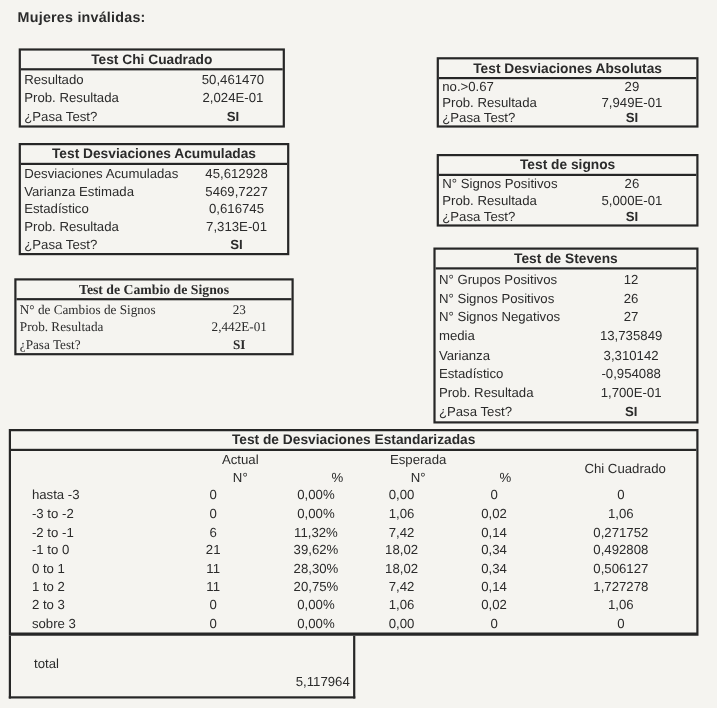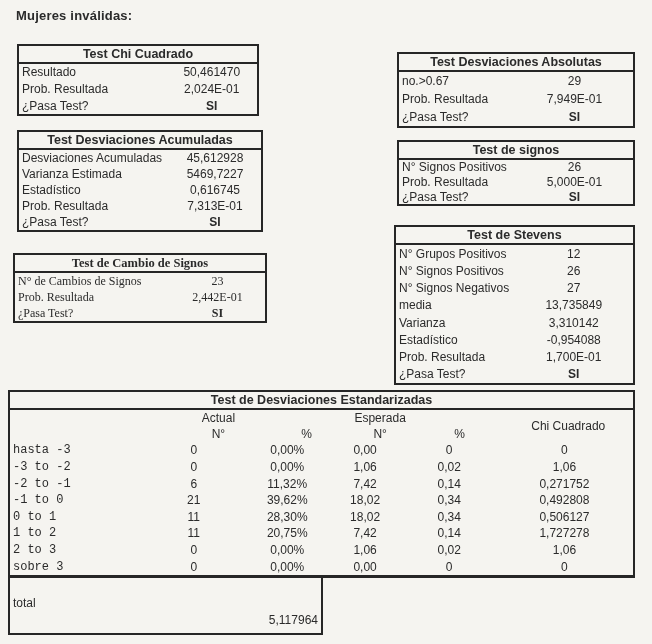--- a/index.html
+++ b/index.html
@@ -35,21 +35,21 @@
   }
   .st-row{flex:1;display:flex;align-items:center;font-size:12px;line-height:14px;}
   .st-label{flex:1;padding-left:3px;white-space:nowrap;}
   .st-value{text-align:center;white-space:nowrap;}
   .left-group .st-value{width:38%;}
   .right-group .st-value{width:50%;}
   .pass{font-weight:bold;}
   #t0{left:17px;top:44px;width:242px;height:72px;}
   #t1{left:17px;top:130px;width:246px;height:102px;}
   #t2{left:13px;top:253px;width:254px;height:70px;font-family:Liberation Serif, serif;}
-  #t3{left:397px;top:52px;width:238px;height:76px;}
+  #t3{left:397px;top:52px;width:238px;height:64px;}
   #t4{left:397px;top:140px;width:238px;height:66px;}
   #t5{left:394px;top:225px;width:241px;height:160px;}
   
   .big-table{
     position:absolute;left:8px;top:390px;width:627px;height:188px;
     border:2px solid var(--border);
     border-bottom:3px solid var(--border);
     display:flex;flex-direction:column;
   }
   .bt-title{
@@ -72,30 +72,30 @@
   .h-n1{grid-column:2;grid-row:2;}
   .h-p1{grid-column:3;grid-row:2;}
   .h-n2{grid-column:4;grid-row:2;}
   .h-p2{grid-column:5;grid-row:2;}
   .bt-rows{flex:1;display:flex;flex-direction:column;}
   .bt-row{
     flex:1;display:grid;align-items:center;
     grid-template-columns:21% 17% 13% 12% 15% 22%;
     font-size:12px;
   }
-  .bt-label{text-align:left;padding-left:3px;white-space:nowrap;font-family:Liberation Mono, monospace;}
+  .bt-label{text-align:left;padding-left:19px;white-space:nowrap;}
   .bt-cell{text-align:center;white-space:nowrap;}
   
   .big-footer{
     position:absolute;left:8px;top:578px;width:315px;height:57px;
     border:2px solid var(--border);border-top:none;
     display:flex;flex-direction:column;
   }
   .ft-row{flex:1;display:flex;align-items:center;font-size:12px;}
-  .ft-label{flex:1;padding-left:3px;white-space:nowrap;}
+  .ft-label{flex:1;padding-left:21px;white-space:nowrap;}
   .ft-value{width:27%;text-align:right;padding-right:3px;white-space:nowrap;margin-top:35px;}
   .ft-value.pass{text-align:center;font-weight:bold;}
 </style>
 </head>
 <body>
 
 <div class="page-title">Mujeres inválidas:</div>
 
 <div class="stable left-group" id="t0">
     <div class="st-title">Test Chi Cuadrado</div>

